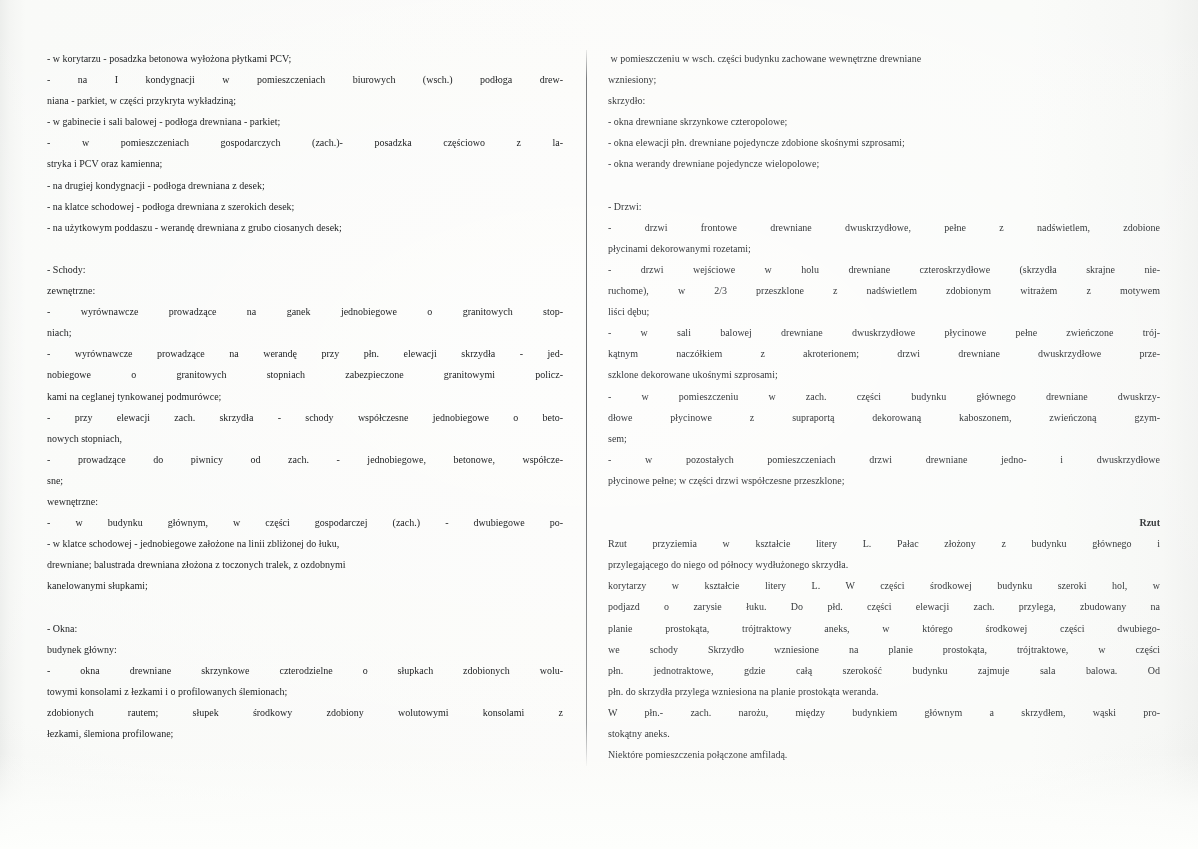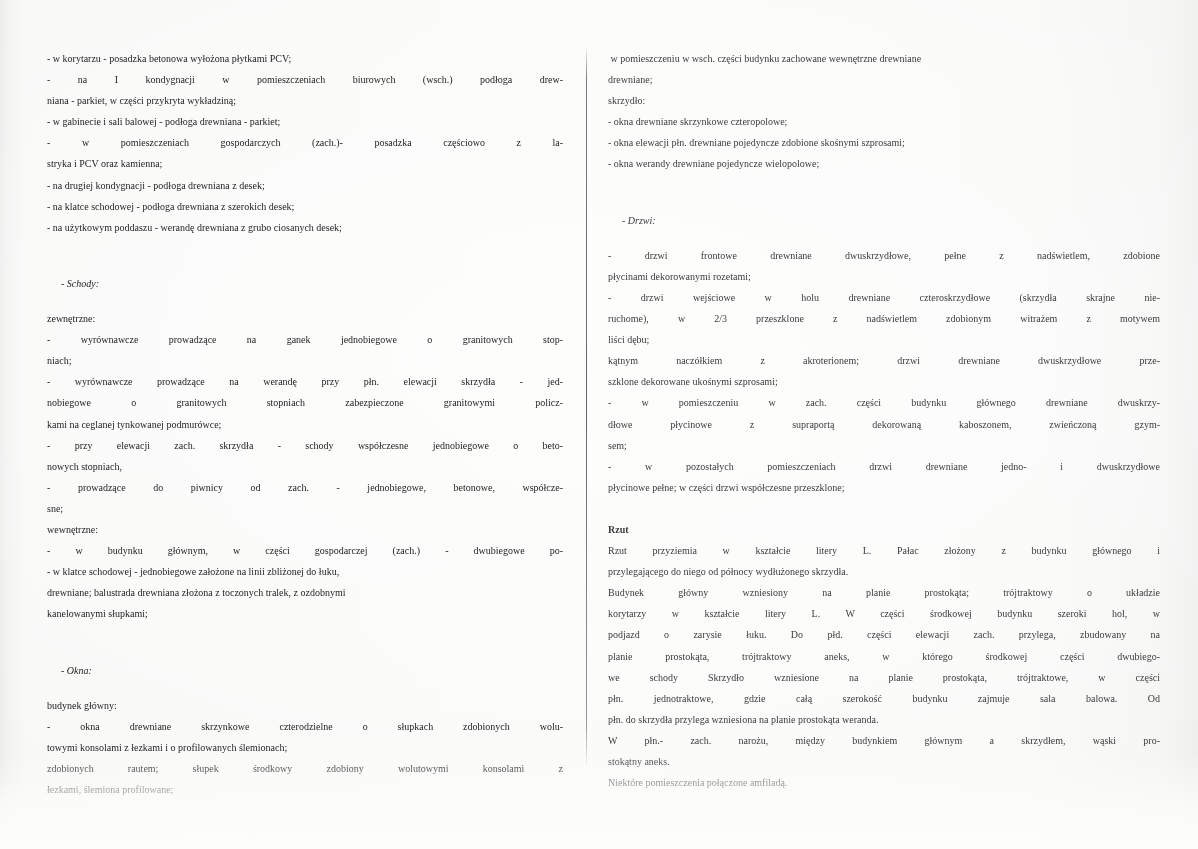--- a/index.html
+++ b/index.html
@@ -105,29 +105,28 @@
   .jline {
     margin: 0;
     text-align: justify;
     text-align-last: justify;
     white-space: pre;
   }
   .spacer {
     height: 21.1px;
   }
   .section-head {
-    margin: 14px;
-    font-style: italic;
+    margin: 0;
     text-align: left;
     white-space: pre;
   }
   .bold-head {
     margin: 0;
     font-weight: bold;
-    text-align: left;
+    text-align: right;
     white-space: pre;
   }
 </style>
 </head>
 <body>
 
 <div class="scan-page">
 
   <div class="column-divider"></div>
 
@@ -173,48 +172,48 @@
           <div class="jline">- okna drewniane skrzynkowe czterodzielne o słupkach zdobionych wolu-</div>
           <div class="line">towymi konsolami z łezkami i o profilowanych ślemionach;</div>
           <div class="jline">zdobionych rautem; słupek środkowy zdobiony wolutowymi konsolami z</div>
           <div class="line">łezkami, ślemiona profilowane;</div>
         </div>
     </div>
 
     <div class="column col-right">
       <div>
           <div class="line"> w pomieszczeniu w wsch. części budynku zachowane wewnętrzne drewniane</div>
-          <div class="line">drewniane;</div>
+          <div class="line">wzniesiony;</div>
           <div class="line">skrzydło:</div>
           <div class="line">- okna drewniane skrzynkowe czteropolowe;</div>
           <div class="line">- okna elewacji płn. drewniane pojedyncze zdobione skośnymi szprosami;</div>
           <div class="line">- okna werandy drewniane pojedyncze wielopolowe;</div>
         </div>
       <div class="spacer"></div>
       <div class="section-head">- Drzwi:</div>
       <div>
           <div class="jline">- drzwi frontowe drewniane dwuskrzydłowe, pełne z nadświetlem, zdobione</div>
           <div class="line">płycinami dekorowanymi rozetami;</div>
           <div class="jline">- drzwi wejściowe w holu drewniane czteroskrzydłowe (skrzydła skrajne nie-</div>
           <div class="jline">ruchome), w 2/3 przeszklone z nadświetlem zdobionym witrażem z motywem</div>
           <div class="line">liści dębu;</div>
+          <div class="jline">- w sali balowej drewniane dwuskrzydłowe płycinowe pełne zwieńczone trój-</div>
           <div class="jline">kątnym naczółkiem z akroterionem; drzwi drewniane dwuskrzydłowe prze-</div>
           <div class="line">szklone dekorowane ukośnymi szprosami;</div>
           <div class="jline">- w pomieszczeniu w zach. części budynku głównego drewniane dwuskrzy-</div>
           <div class="jline">dłowe płycinowe z supraportą dekorowaną kaboszonem, zwieńczoną gzym-</div>
           <div class="line">sem;</div>
           <div class="jline">- w pozostałych pomieszczeniach drzwi drewniane jedno- i dwuskrzydłowe</div>
           <div class="line">płycinowe pełne; w części drzwi współczesne przeszklone;</div>
         </div>
       <div class="spacer"></div>
       <div class="bold-head">Rzut</div>
       <div>
           <div class="jline">Rzut przyziemia w kształcie litery L. Pałac złożony z budynku głównego i</div>
           <div class="line">przylegającego do niego od północy wydłużonego skrzydła.</div>
-          <div class="jline">Budynek główny wzniesiony na planie prostokąta; trójtraktowy o układzie</div>
           <div class="jline">korytarzy w kształcie litery L. W części środkowej budynku szeroki hol, w</div>
           <div class="jline">podjazd o zarysie łuku. Do płd. części elewacji zach. przylega, zbudowany na</div>
           <div class="jline">planie prostokąta, trójtraktowy aneks, w którego środkowej części dwubiego-</div>
           <div class="jline">we schody Skrzydło wzniesione na planie prostokąta, trójtraktowe, w części</div>
           <div class="jline">płn. jednotraktowe, gdzie całą szerokość budynku zajmuje sala balowa. Od</div>
           <div class="line">płn. do skrzydła przylega wzniesiona na planie prostokąta weranda.</div>
           <div class="jline">W płn.- zach. narożu, między budynkiem głównym a skrzydłem, wąski pro-</div>
           <div class="line">stokątny aneks.</div>
           <div class="line">Niektóre pomieszczenia połączone amfiladą.</div>
         </div>

